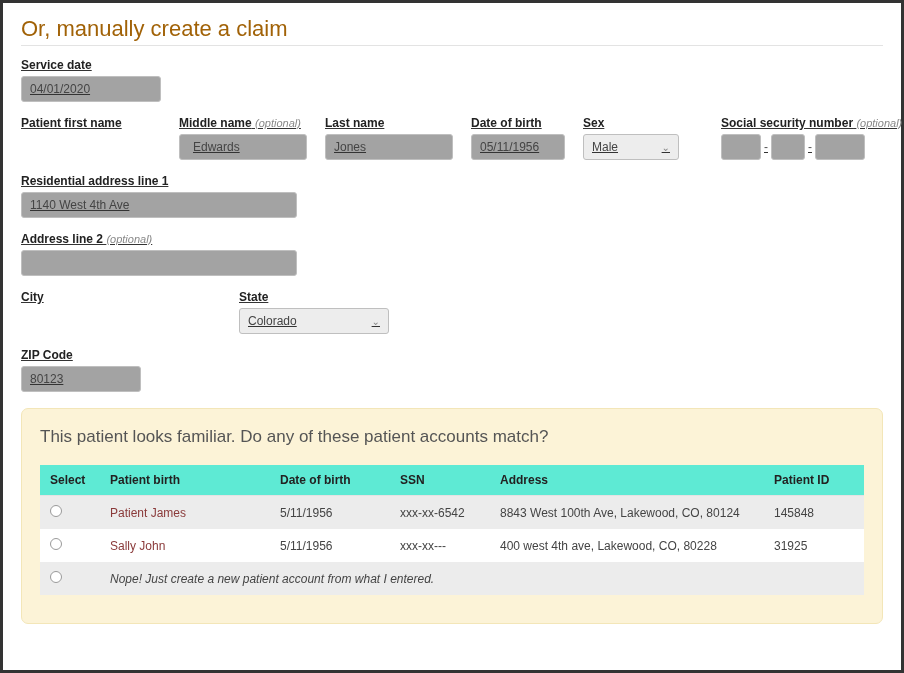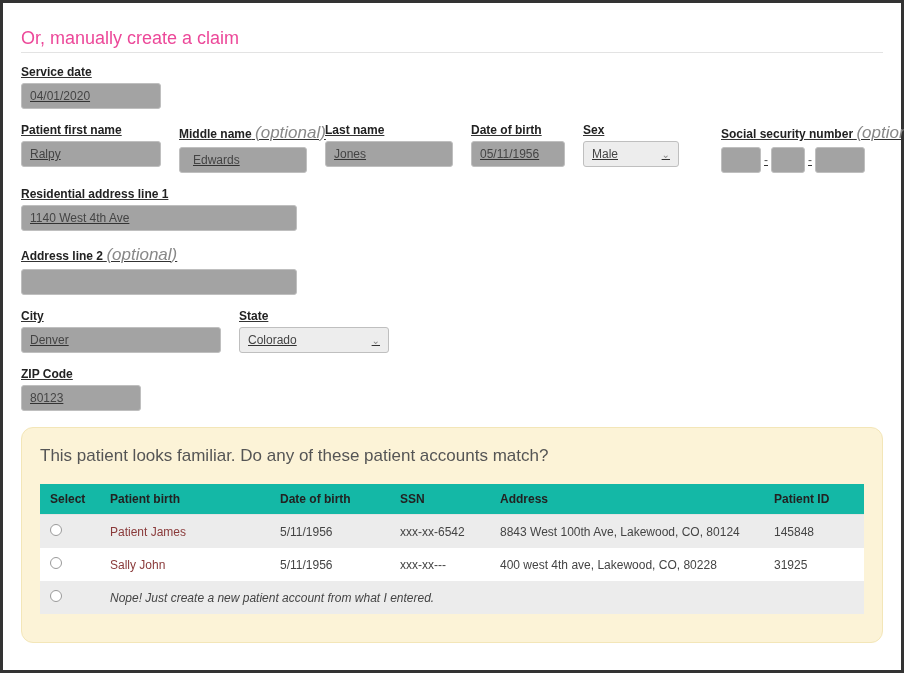--- a/index.html
+++ b/index.html
@@ -12,43 +12,43 @@
     background: #fff;
   }
   .frame {
     border: 3px solid #333;
     width: 904px;
     height: 673px;
     padding: 13px 18px 18px 18px;
     position: relative;
   }
   .section-title {
-    font-size: 18px;
+    font-size: 22px;
     font-weight: 300;
-    color: #ec4899;
-    margin: 12px 0 2px 0;
+    color: #a16207;
+    margin: 0 0 2px 0;
   }
   .divider {
     border: none;
     border-top: 1px solid #e3e3e3;
     margin: 3px 0 12px 0;
   }
   .field-label {
     font-size: 12px;
     font-weight: 700;
     color: #222;
     display: block;
     margin-bottom: 4px;
     white-space: nowrap;
   }
   .field-label .optional {
     font-weight: 400;
     font-style: italic;
     color: #888;
-    font-size: 17px;
+    font-size: 11px;
   }
   input[type="text"], .text-input {
     height: 26px;
     border: 1px solid #bfbfbf;
     border-radius: 3px;
     padding: 3px 8px;
     font-size: 12px;
     color: #444;
     background: #a3a3a3;
   }
@@ -88,21 +88,21 @@
     gap: 3px;
     align-items: center;
   }
   .ssn-group input { text-align: center; padding: 3px 4px; }
   .ssn-sep { color: #555; font-size: 12px; }
 
   
   .match-panel {
     background: #fcf3d7;
     border: 1px solid #f3e6b8;
-    border-radius: 12px;
+    border-radius: 7px;
     padding: 18px 18px 28px 18px;
     margin-top: 16px;
   }
   .match-title {
     font-size: 17px;
     font-weight: 300;
     color: #555;
     margin: 0 0 18px 0;
   }
   table.match {
@@ -110,21 +110,21 @@
     border-collapse: collapse;
     background: #fff;
     font-size: 12px;
   }
   table.match th {
     text-align: left;
     font-weight: 700;
     color: #222;
     padding: 8px 10px;
     border-bottom: 1px solid #e3e3e3;
-    background: #14b8a6;
+    background: #5eead4;
   }
   table.match td {
     padding: 9px 10px;
     color: #444;
     vertical-align: middle;
   }
   table.match tbody tr.striped { background: #ececec; }
   table.match tbody tr.white { background: #fff; }
   .patient-link { color: #8a3a3a; }
   .nope-row td {
@@ -152,21 +152,20 @@
   <div class="row">
     <div class="field" style="width:140px">
       <label class="field-label">Service date</label>
       <input class="text-input" type="text" style="width: 140px;" value="04/01/2020">
     </div>
   </div>
 
   <div class="row">
     <div class="field" style="width:140px">
       <label class="field-label">Patient first name</label>
-      <input class="text-input filled" type="text" style="width: 140px;" value="Ralpy">
     </div>
     <div class="field" style="width:128px">
       <label class="field-label">
         <span>Middle name</span>
         <span class="optional">(optional)</span>
       </label>
       <input class="text-input filled" type="text" style="width: 128px; padding-left: 13px;" value="Edwards">
     </div>
     <div class="field" style="width:128px">
       <label class="field-label">Last name</label>
@@ -211,21 +210,20 @@
         <span>Address line 2</span>
         <span class="optional">(optional)</span>
       </label>
       <input class="text-input filled" type="text" style="width: 276px;" value="">
     </div>
   </div>
 
   <div class="row">
     <div class="field" style="width:200px">
       <label class="field-label">City</label>
-      <input class="text-input filled" type="text" style="width: 200px;" value="Denver">
     </div>
     <div class="field" style="width:150px">
       <label class="field-label">State</label>
       <div class="select" style="width:150px">
         <span>Colorado</span>
         <span class="chev">⌄</span>
       </div>
     </div>
   </div>
 

